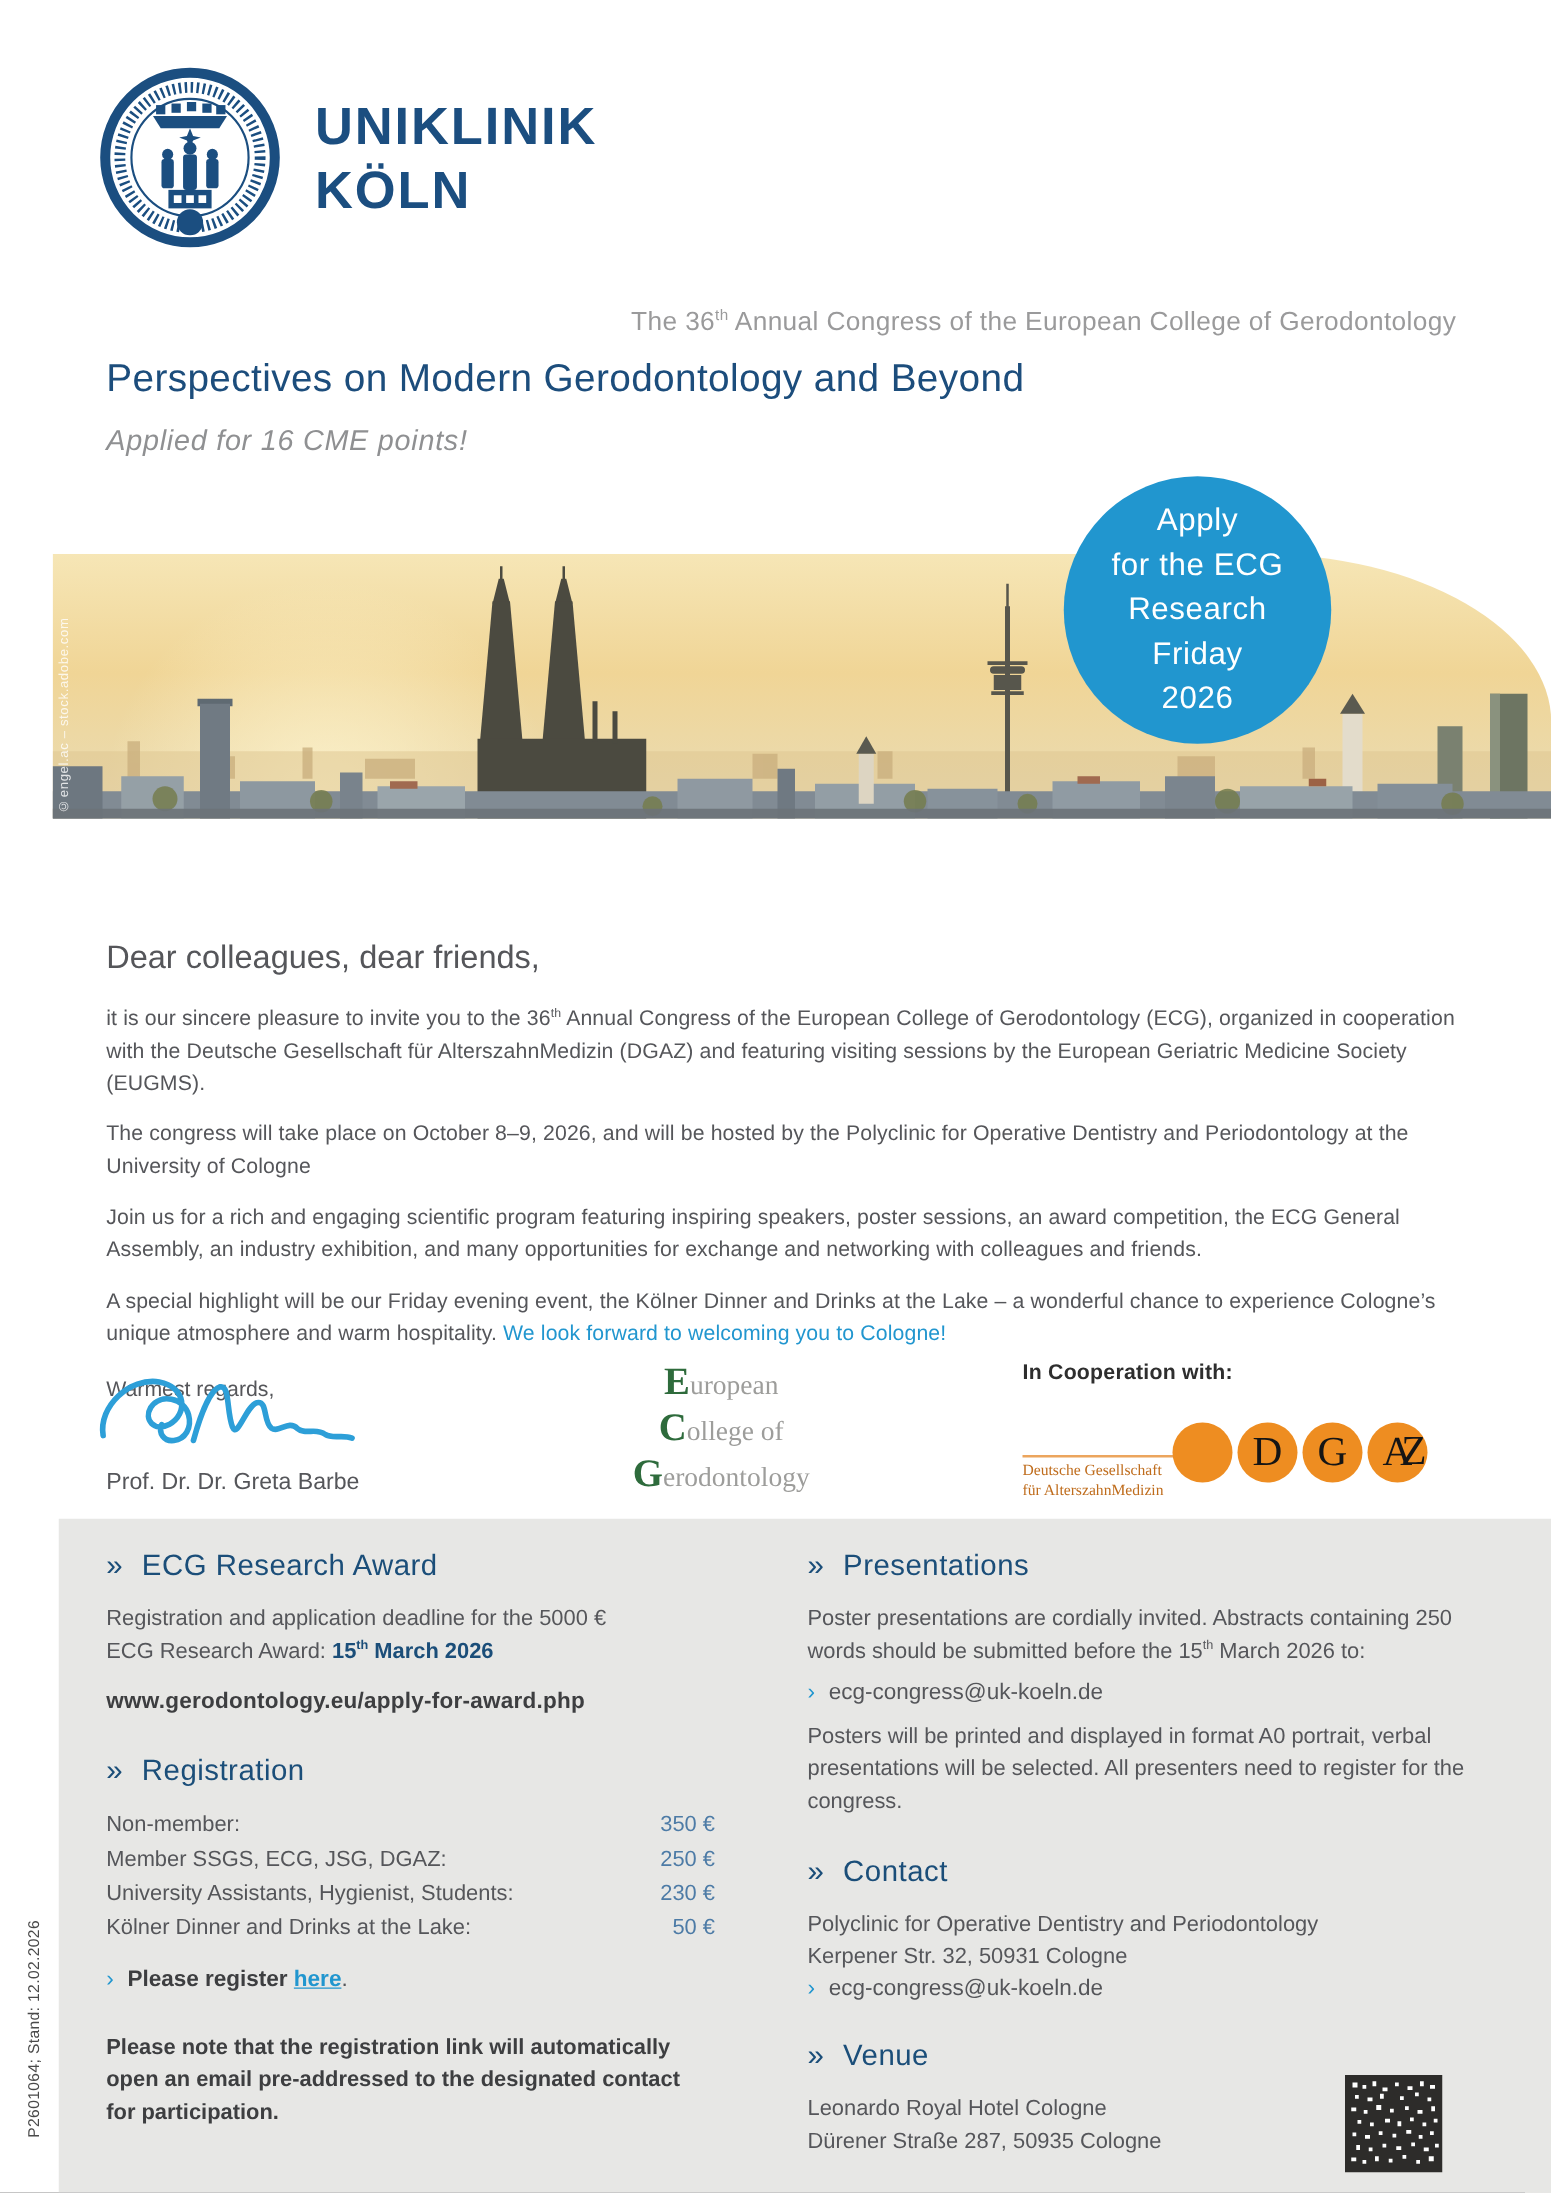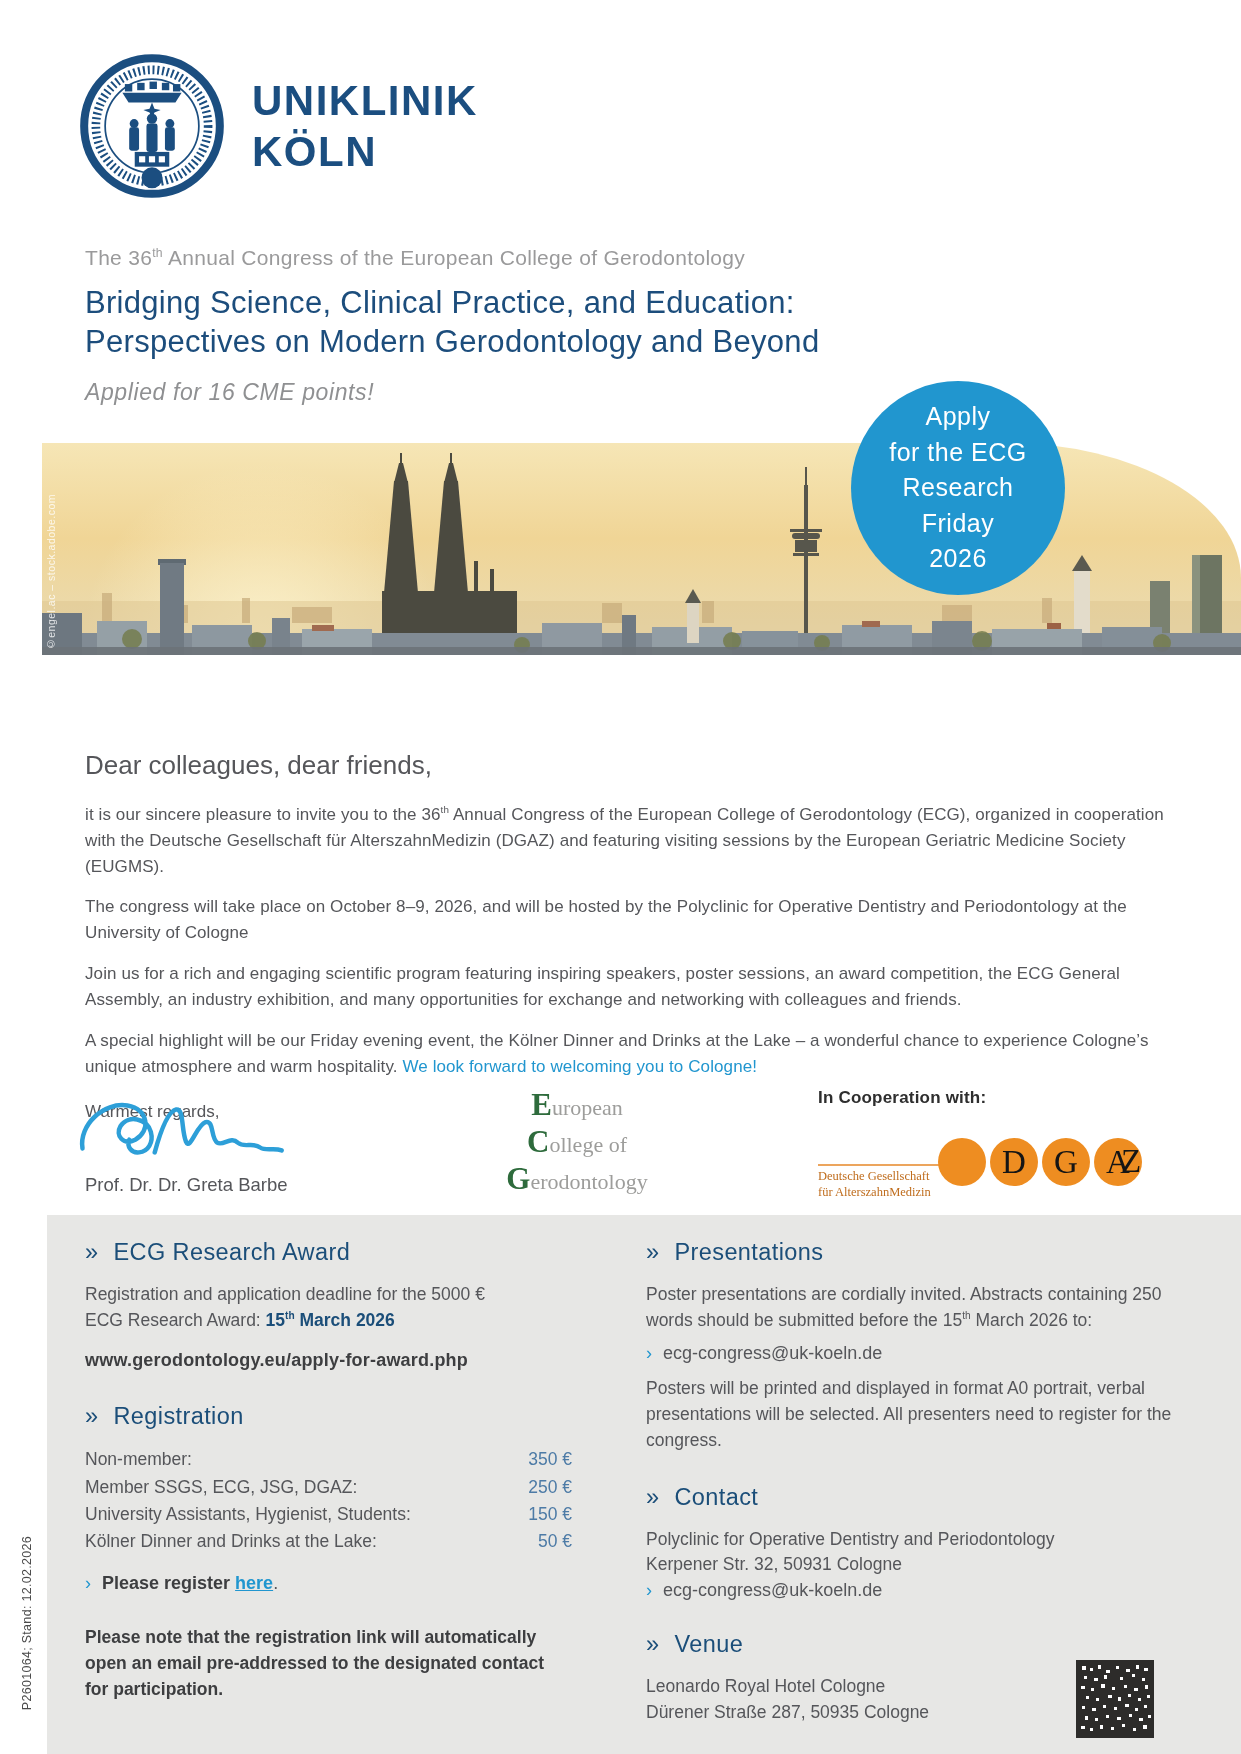--- a/index.html
+++ b/index.html
@@ -11,21 +11,21 @@
   }
   sup { font-size:58%; vertical-align:super; line-height:0; }
 
   
   .brand { position:absolute; left:78px; top:52px; display:flex; align-items:center; gap:26px; }
   .seal svg { width:148px; height:148px; display:block; }
   .wordmark { color:#1b4e80; font-size:42px; font-weight:700; letter-spacing:1.5px; line-height:1.22; }
 
   
   .intro { position:absolute; left:85px; top:246px; width:1080px; }
-  .kicker { font-size:21px; color:#9a9a9b; letter-spacing:.3px; }
+  .kicker { font-size:21px; color:#9a9a9b; letter-spacing:.3px;text-align:right; }
   .title  { margin-top:13px; font-size:31px; color:#1c4d7c; line-height:1.27; letter-spacing:.3px; }
   .cme    { margin-top:17px; font-style:italic; font-size:23px; color:#8f9092; letter-spacing:.6px; }
 
   
   .banner-wrap { position:absolute; left:42px; top:443px; width:1199px; height:212px; }
   .banner-photo { position:absolute; inset:0; border-top-right-radius:235px 135px; overflow:hidden; }
   .banner-photo svg { width:100%; height:100%; display:block; }
   .credit {
     position:absolute; left:3px; bottom:5px; writing-mode:vertical-rl; transform:rotate(180deg);
     font-size:10.5px; color:rgba(255,255,255,.8); letter-spacing:.5px;
@@ -136,21 +136,20 @@
     </div>
     <div class="wordmark">
       <div>UNIKLINIK</div>
       <div>KÖLN</div>
     </div>
   </div>
 
   <div class="intro">
     <div class="kicker"><span>The 36</span><sup>th</sup><span> Annual Congress of the European College of Gerodontology</span></div>
     <div class="title">
-      <div>Bridging Science, Clinical Practice, and Education:</div>
       <div>Perspectives on Modern Gerodontology and Beyond</div>
     </div>
     <div class="cme">Applied for 16 CME points!</div>
   </div>
 
   <div class="banner-wrap">
     <div class="banner-photo">
       <svg viewBox="0 0 1199 212" preserveAspectRatio="none" aria-hidden="true">
         <defs>
           <linearGradient id="sky" x1="0" y1="0" x2="0" y2="1">
@@ -312,21 +311,21 @@
           <div class="fee-row">
               <span>Non-member:</span>
               <span class="fee-price">350 €</span>
             </div>
           <div class="fee-row">
               <span>Member SSGS, ECG, JSG, DGAZ:</span>
               <span class="fee-price">250 €</span>
             </div>
           <div class="fee-row">
               <span>University Assistants, Hygienist, Students:</span>
-              <span class="fee-price">150 €</span>
+              <span class="fee-price">230 €</span>
             </div>
           <div class="fee-row">
               <span>Kölner Dinner and Drinks at the Lake:</span>
               <span class="fee-price">50 €</span>
             </div>
         </div>
         <div class="link-line"><span class="link-chev">›</span><span class="bold-dark">Please register </span><a class="here" href="#">here</a><span>.</span></div>
         <div class="note">Please note that the registration link will automatically open an email pre-addressed to the designated contact for participation.</div>
 
       </div>

